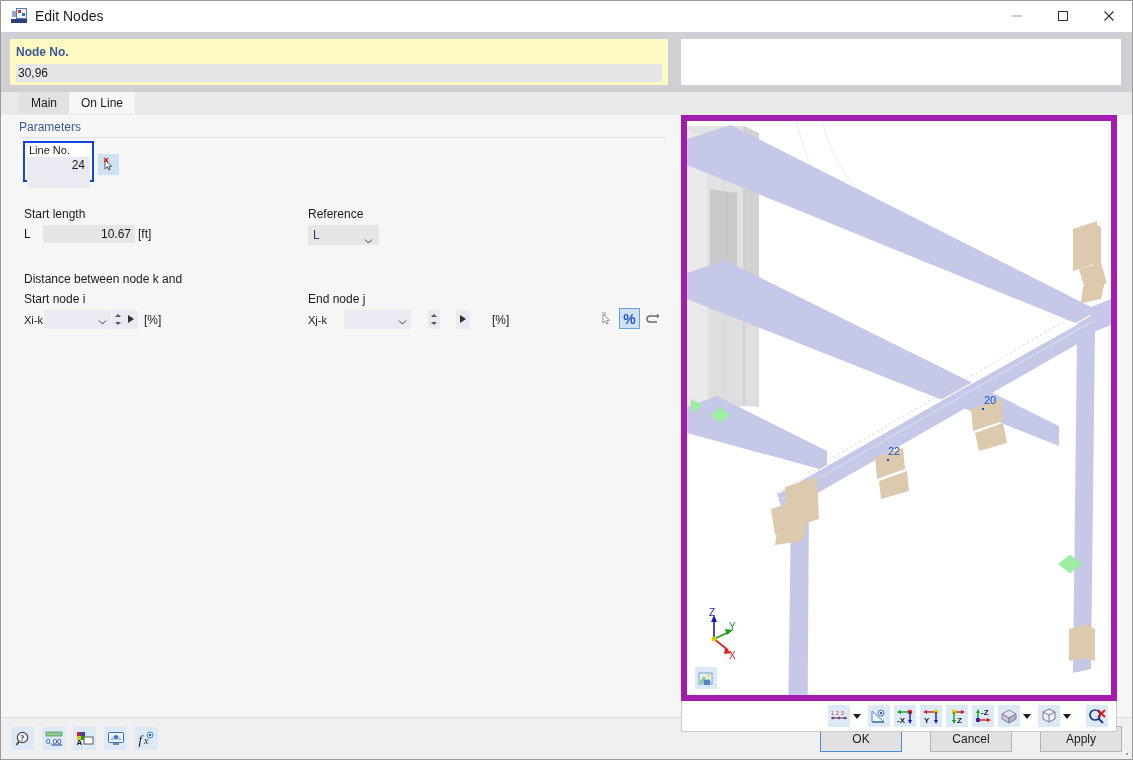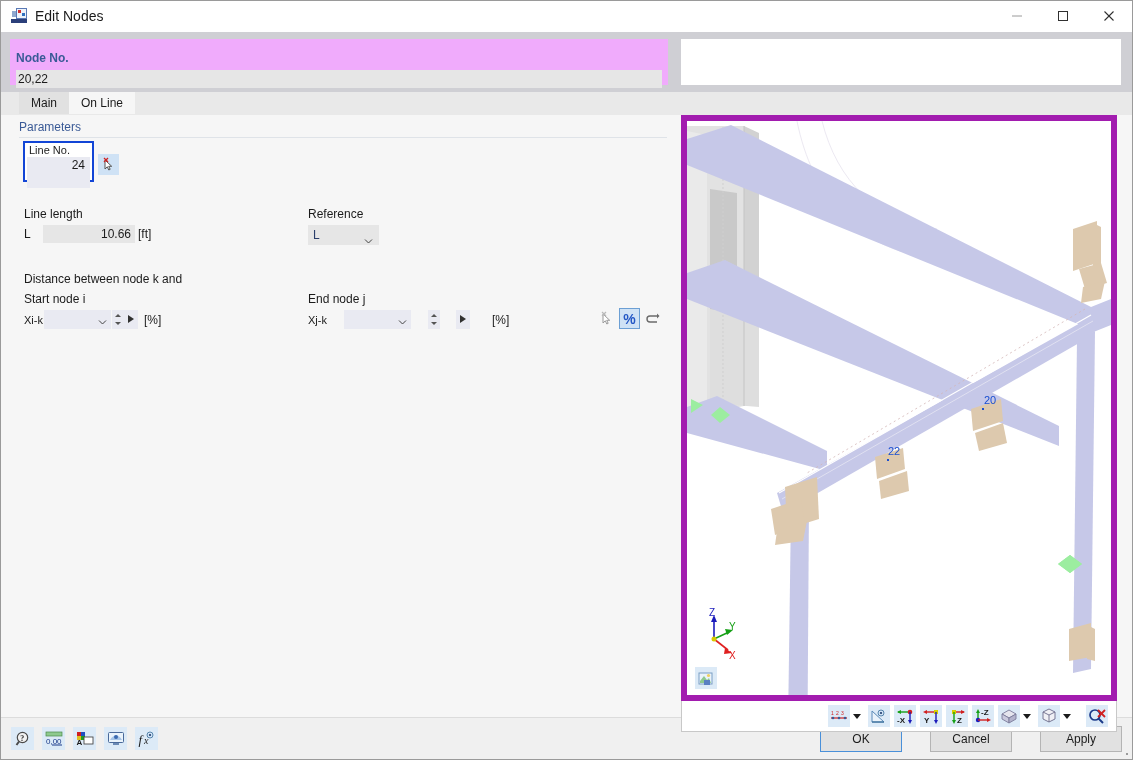--- a/index.html
+++ b/index.html
@@ -82,23 +82,23 @@
     height: 60px;
     background: #cfcfd4;
     display: flex;
     align-items: center;
     padding: 0 9px;
     box-sizing: border-box;
   }
   .node-box {
     width: 658px;
     height: 46px;
-    background: #f0abfc;
-    box-sizing: border-box;
-    padding: 12px 6px 0 6px;
+    background: #fef9c3;
+    box-sizing: border-box;
+    padding: 6px 6px 0 6px;
   }
   .node-label {
     color: #3a5a96;
     font-weight: bold;
     font-size: 12px;
     line-height: 15px;
   }
   .node-field {
     margin-top: 4px;
     height: 18px;
@@ -416,21 +416,21 @@
             <line x1="1.5" y1="1.5" x2="10.5" y2="10.5" stroke="#303030" stroke-width="1.1"></line>
             <line x1="10.5" y1="1.5" x2="1.5" y2="10.5" stroke="#303030" stroke-width="1.1"></line>
           </svg>
       </div>
     </div>
   </div>
 
   <div class="header-row">
     <div class="node-box">
       <div class="node-label">Node No.</div>
-      <div class="node-field">20,22</div>
+      <div class="node-field">30,96</div>
     </div>
     <div class="right-box"></div>
   </div>
 
   <div class="tabstrip">
     <div class="tab">Main</div>
     <div class="tab active">On Line</div>
   </div>
 
   <div class="body-area">
@@ -444,23 +444,23 @@
         <div class="lineno-input">24</div>
       </div>
       <div class="pick-btn">
         <svg width="15" height="15" viewBox="0 0 15 15">
           <path d="M4 3 L4 12 L6.3 9.8 L7.8 13 L9.2 12.3 L7.7 9.3 L10.7 9.3 Z" fill="#ffffff" stroke="#555" stroke-width="1"></path>
           <line x1="3" y1="1" x2="7" y2="5" stroke="#d02020" stroke-width="1.3"></line>
           <line x1="7" y1="1" x2="3" y2="5" stroke="#d02020" stroke-width="1.3"></line>
         </svg>
       </div>
 
-      <div class="fld-label ll-label">Line length</div>
+      <div class="fld-label ll-label">Start length</div>
       <div class="fld-label ll-sym">L</div>
-      <div class="ll-input">10.66</div>
+      <div class="ll-input">10.67</div>
       <div class="fld-label ll-unit">[ft]</div>
 
       <div class="fld-label ref-label">Reference</div>
       <div class="ref-select">
         <span>L</span>
         <span class="caret">
           <svg width="9" height="7" viewBox="0 0 9 7">
               <path d="M1 1.5 L4.5 5 L8 1.5" fill="none" stroke="#444" stroke-width="1"></path>
             </svg>
         </span>

